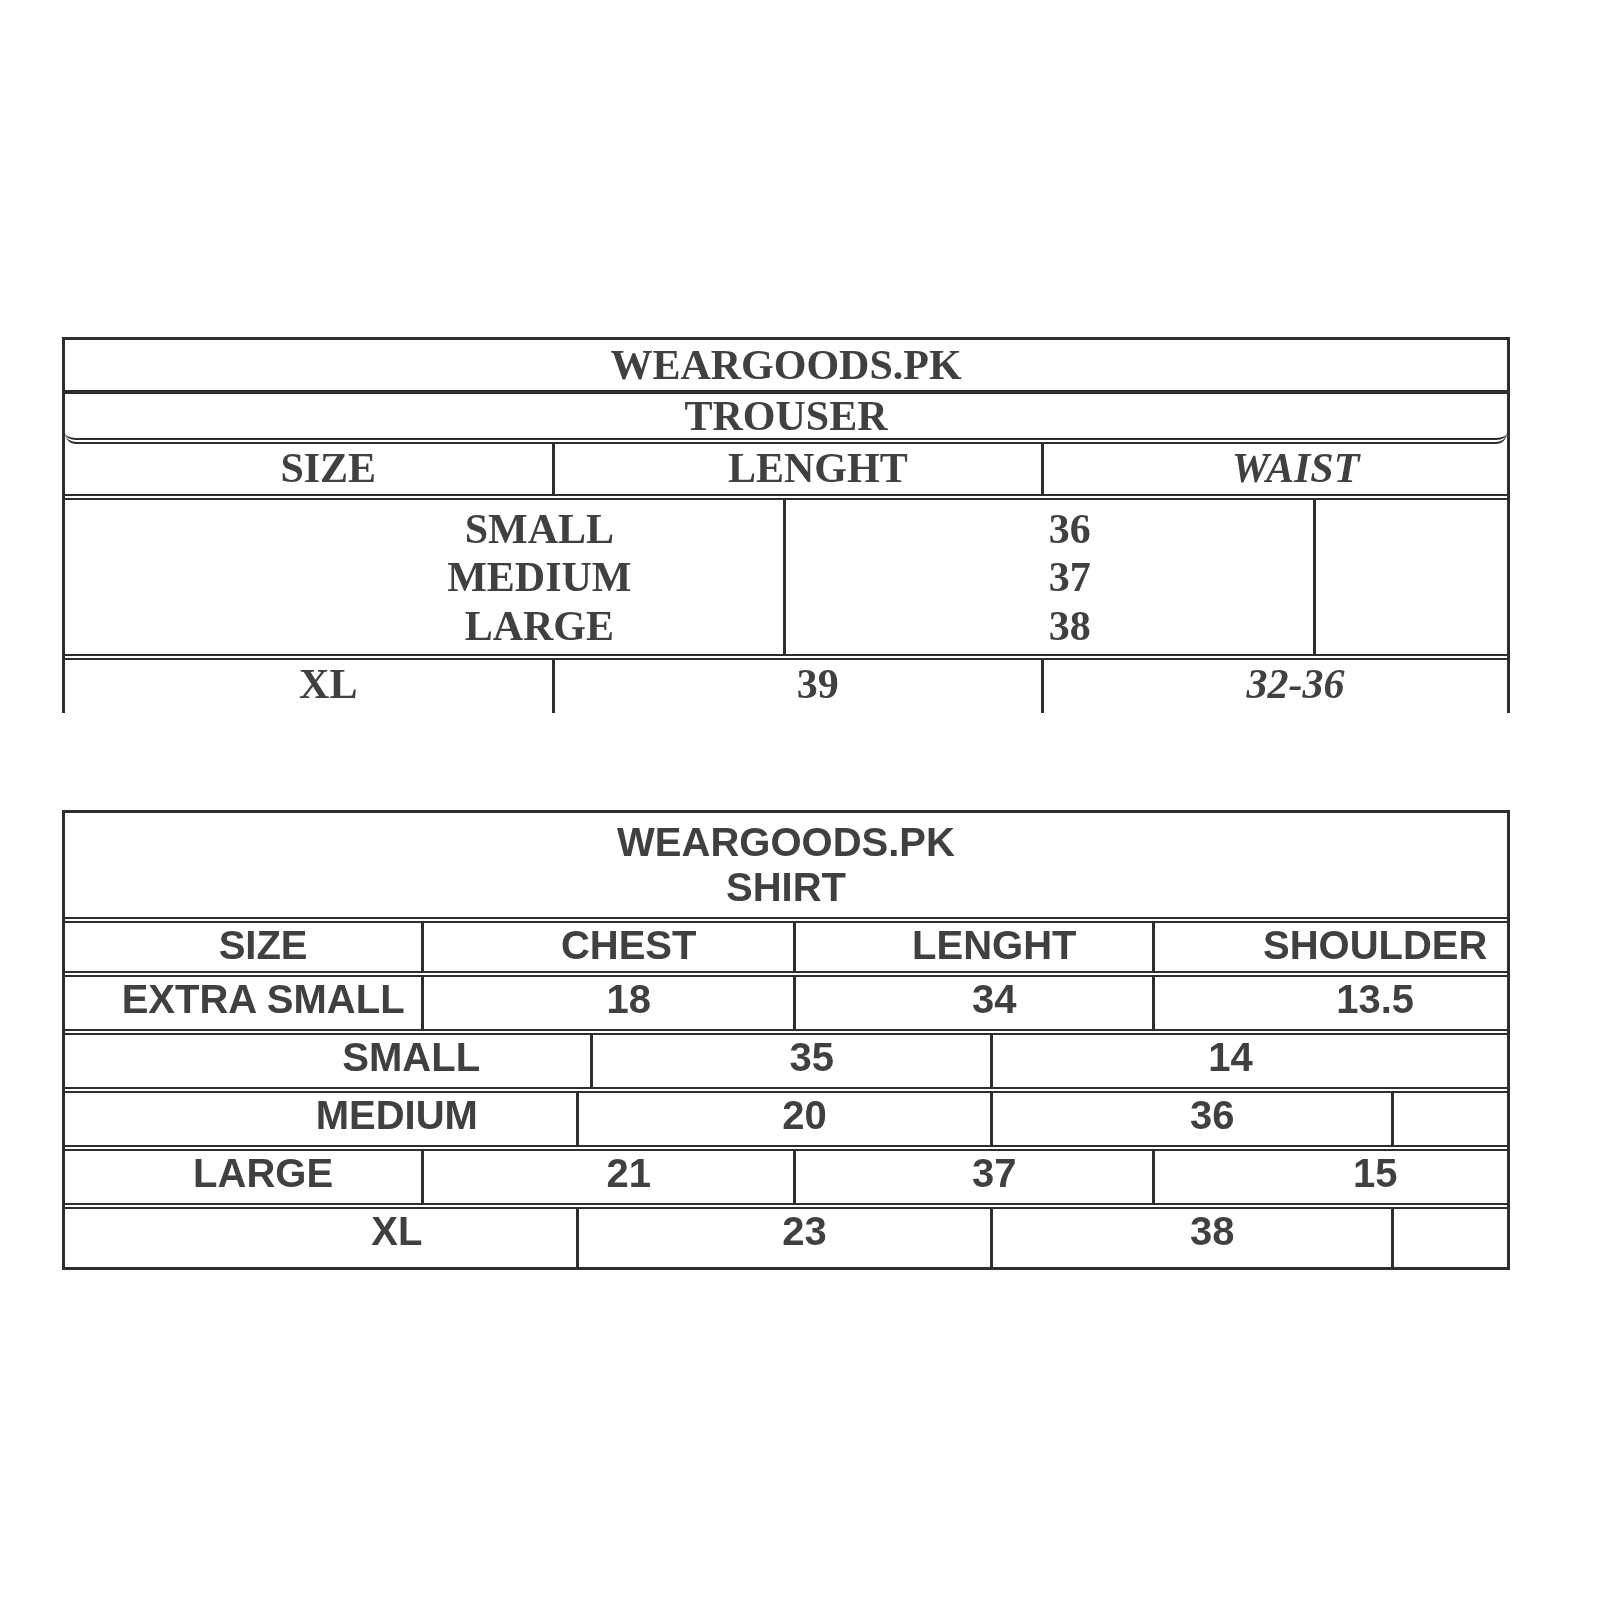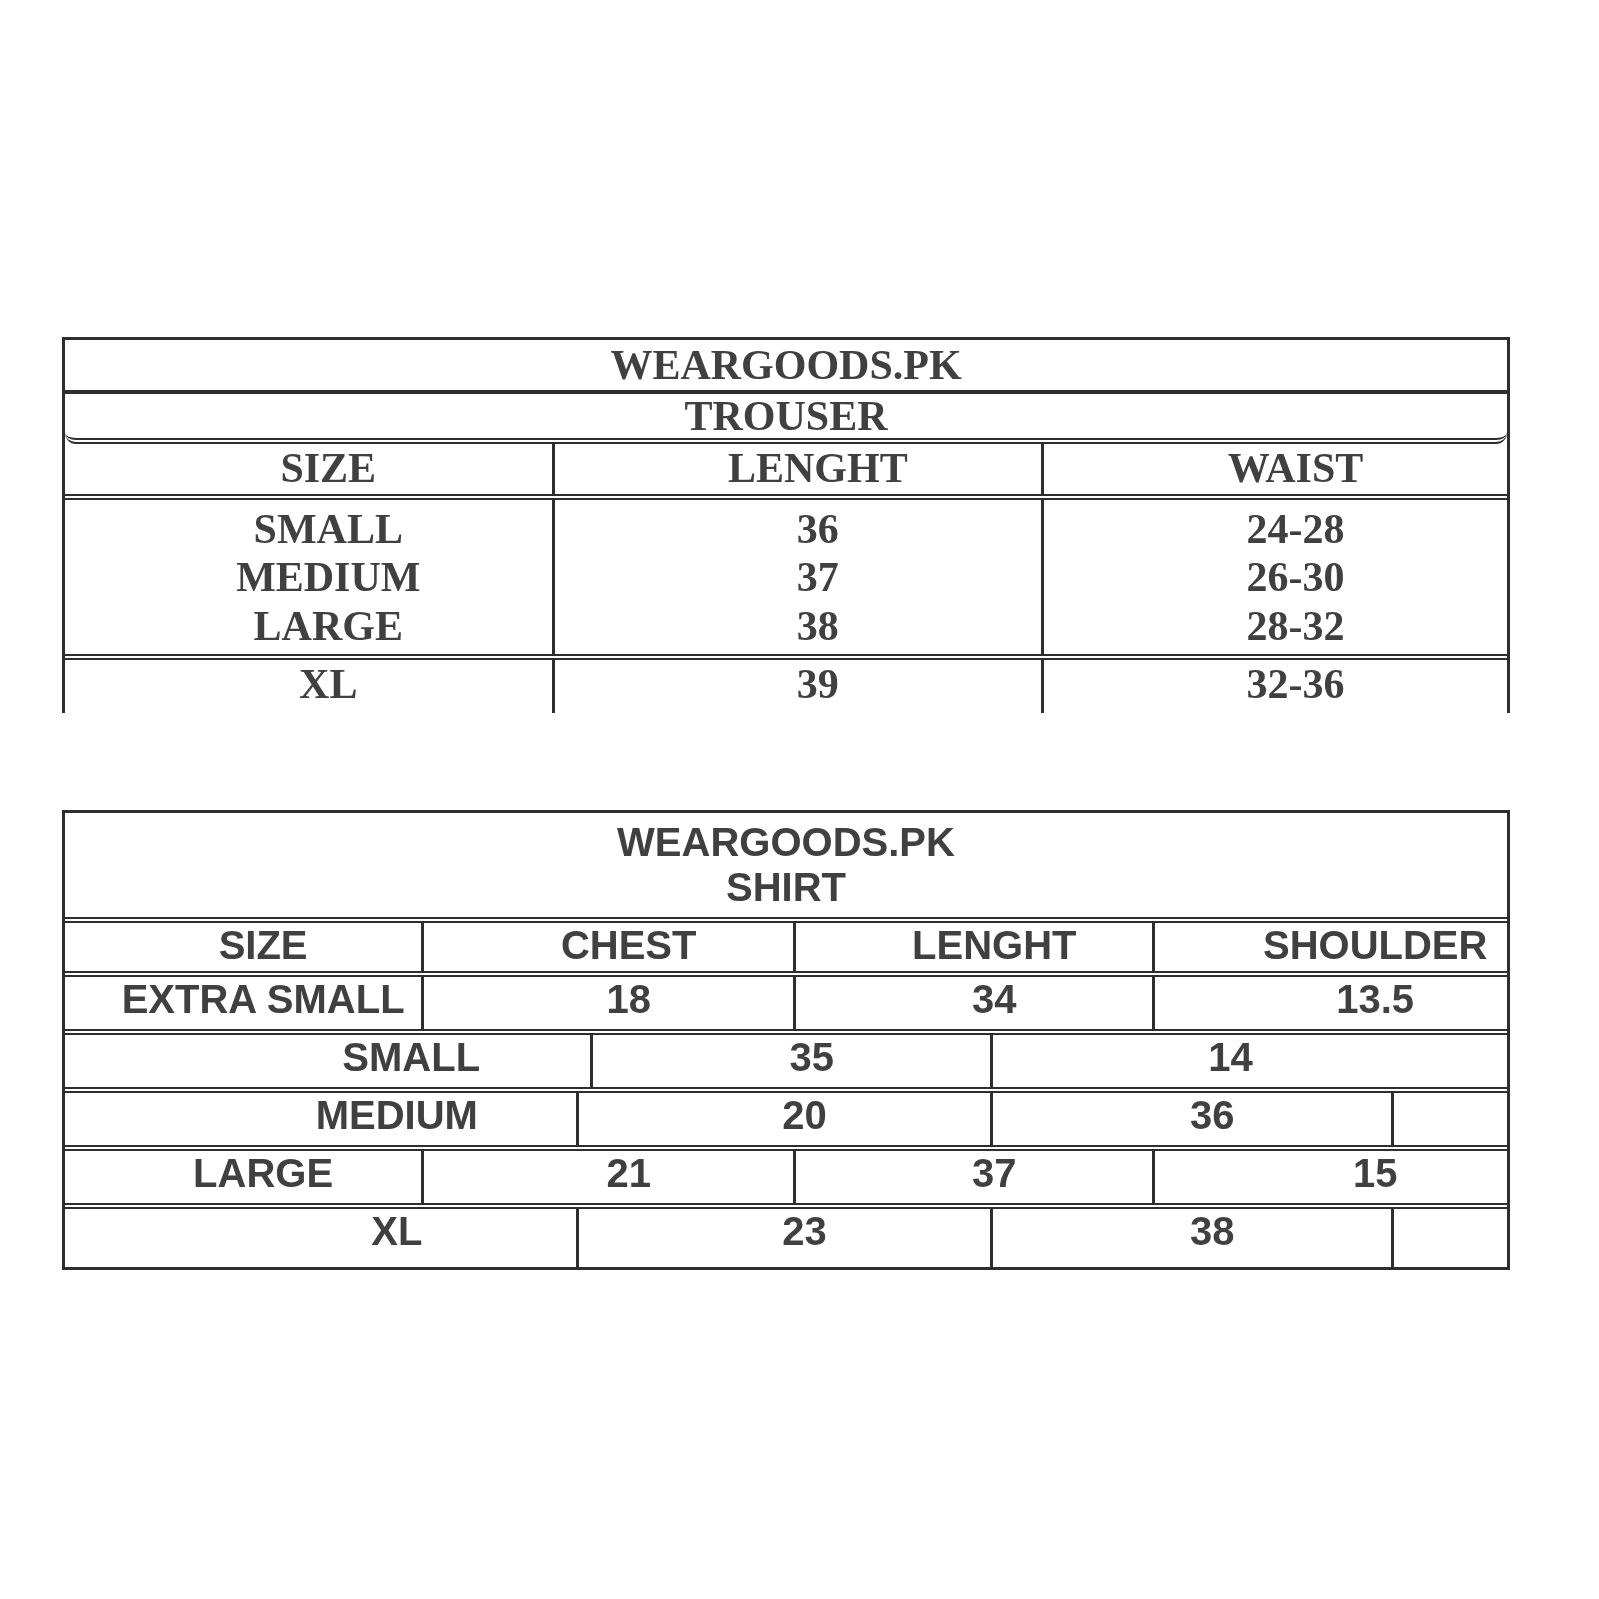--- a/index.html
+++ b/index.html
@@ -55,21 +55,21 @@
   .sep { border-right: 3px solid #2e2e2e; }
 
   
   .tbl-trouser .r-title    { height: 54px; }
   .tbl-trouser .r-subtitle { height: 50px; border-radius: 11px; }
   .tbl-trouser .r-header   { height: 56px; }
   .tbl-trouser .r-block    { height: 160px; }
   .tbl-trouser .r-xl       { height: 53px; }
   .tc1 { width: 34%; }
   .tc2 { width: 34%; }
-  .tc3 { width: 32%; }
+  .tc3 { width: 32%; font-style: italic; }
   .stack {
     flex-direction: column;
     justify-content: space-evenly;
     padding: 4px 0;
   }
 
   
   .tbl-shirt .r-merged {
     height: 110px;
     flex-direction: column;
@@ -114,25 +114,20 @@
       <div class="cell tc1 sep stack">
         <span>SMALL</span>
         <span>MEDIUM</span>
         <span>LARGE</span>
       </div>
       <div class="cell tc2 sep stack">
         <span>36</span>
         <span>37</span>
         <span>38</span>
       </div>
-      <div class="cell tc3 stack">
-        <span>24-28</span>
-        <span>26-30</span>
-        <span>28-32</span>
-      </div>
     </div>
 
     <div class="row r-xl">
       <div class="cell tc1 sep">
         <span>XL</span>
       </div>
       <div class="cell tc2 sep">
         <span>39</span>
       </div>
       <div class="cell tc3">

